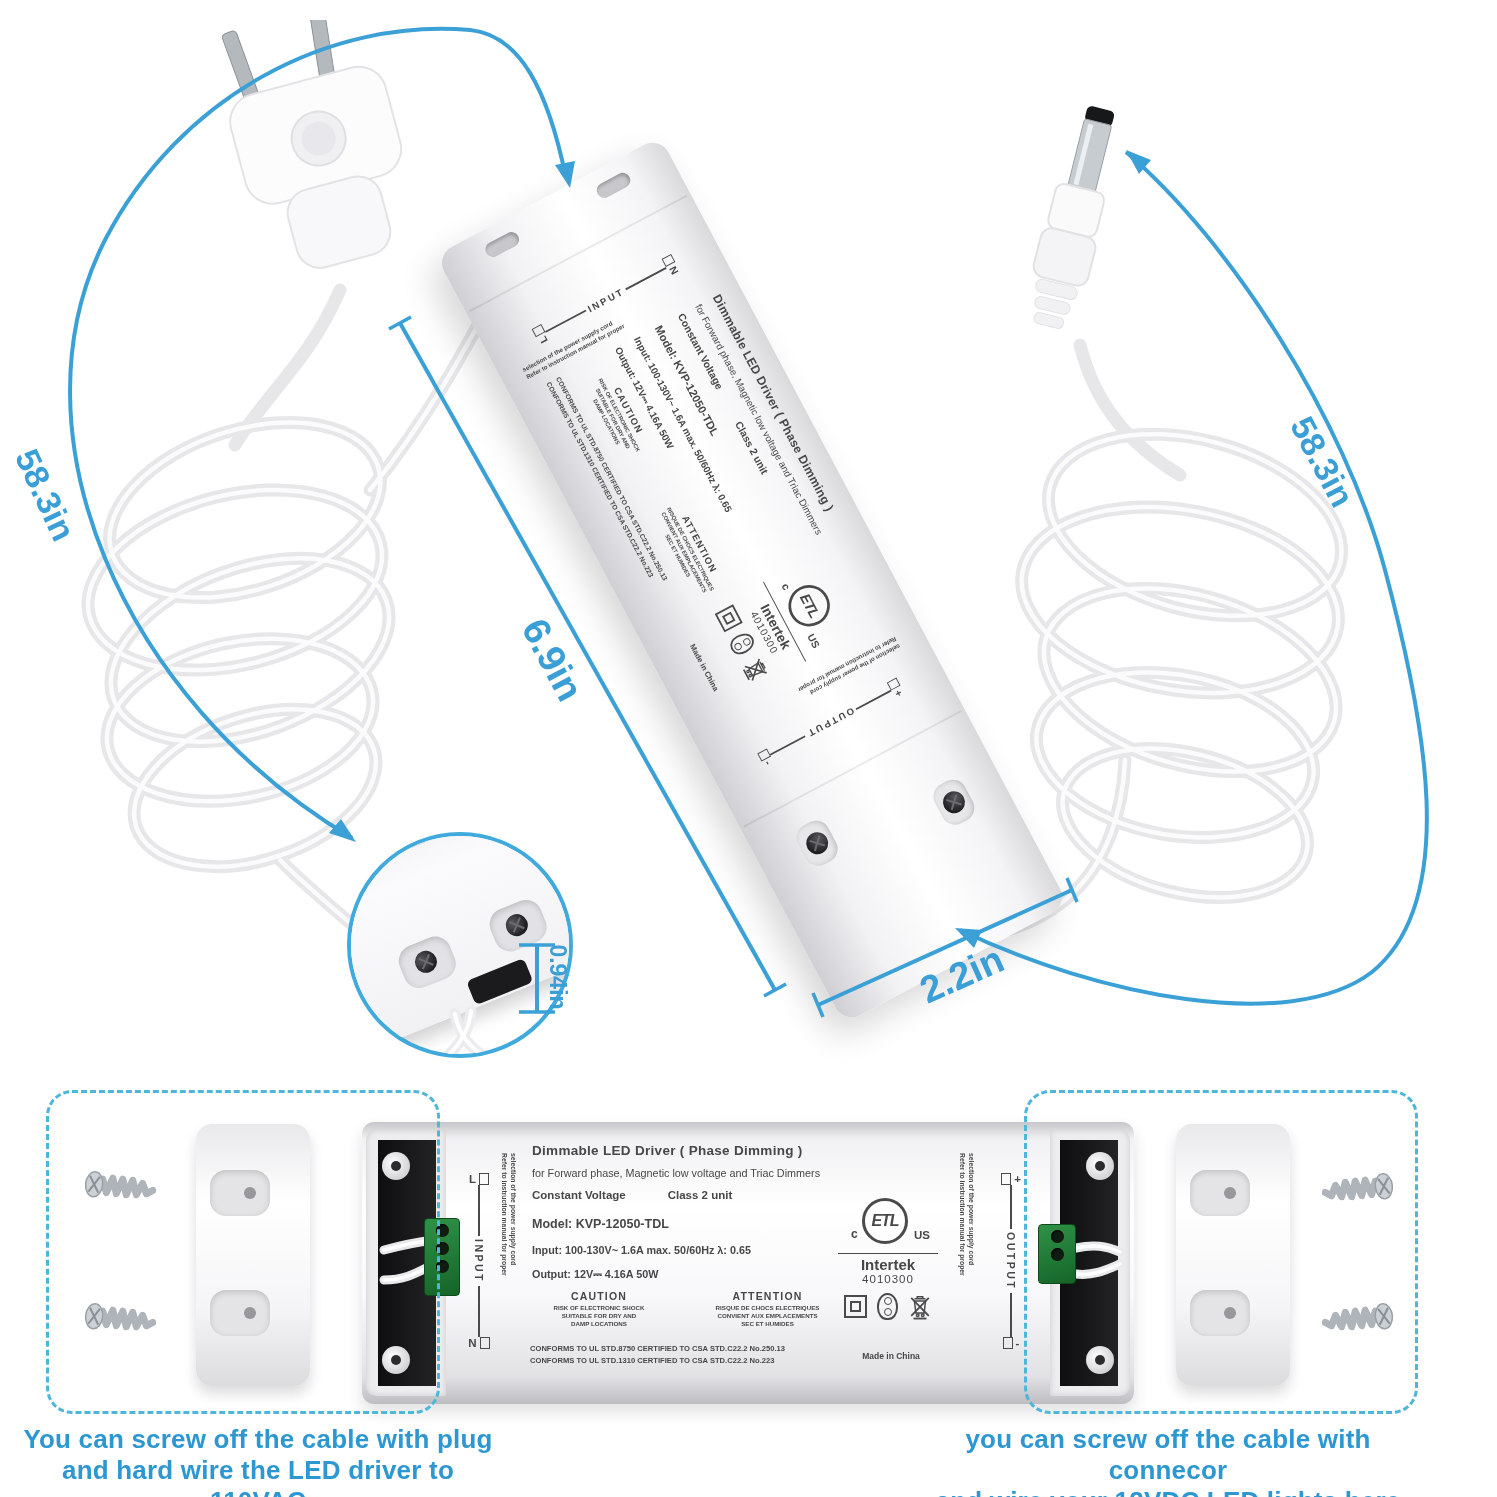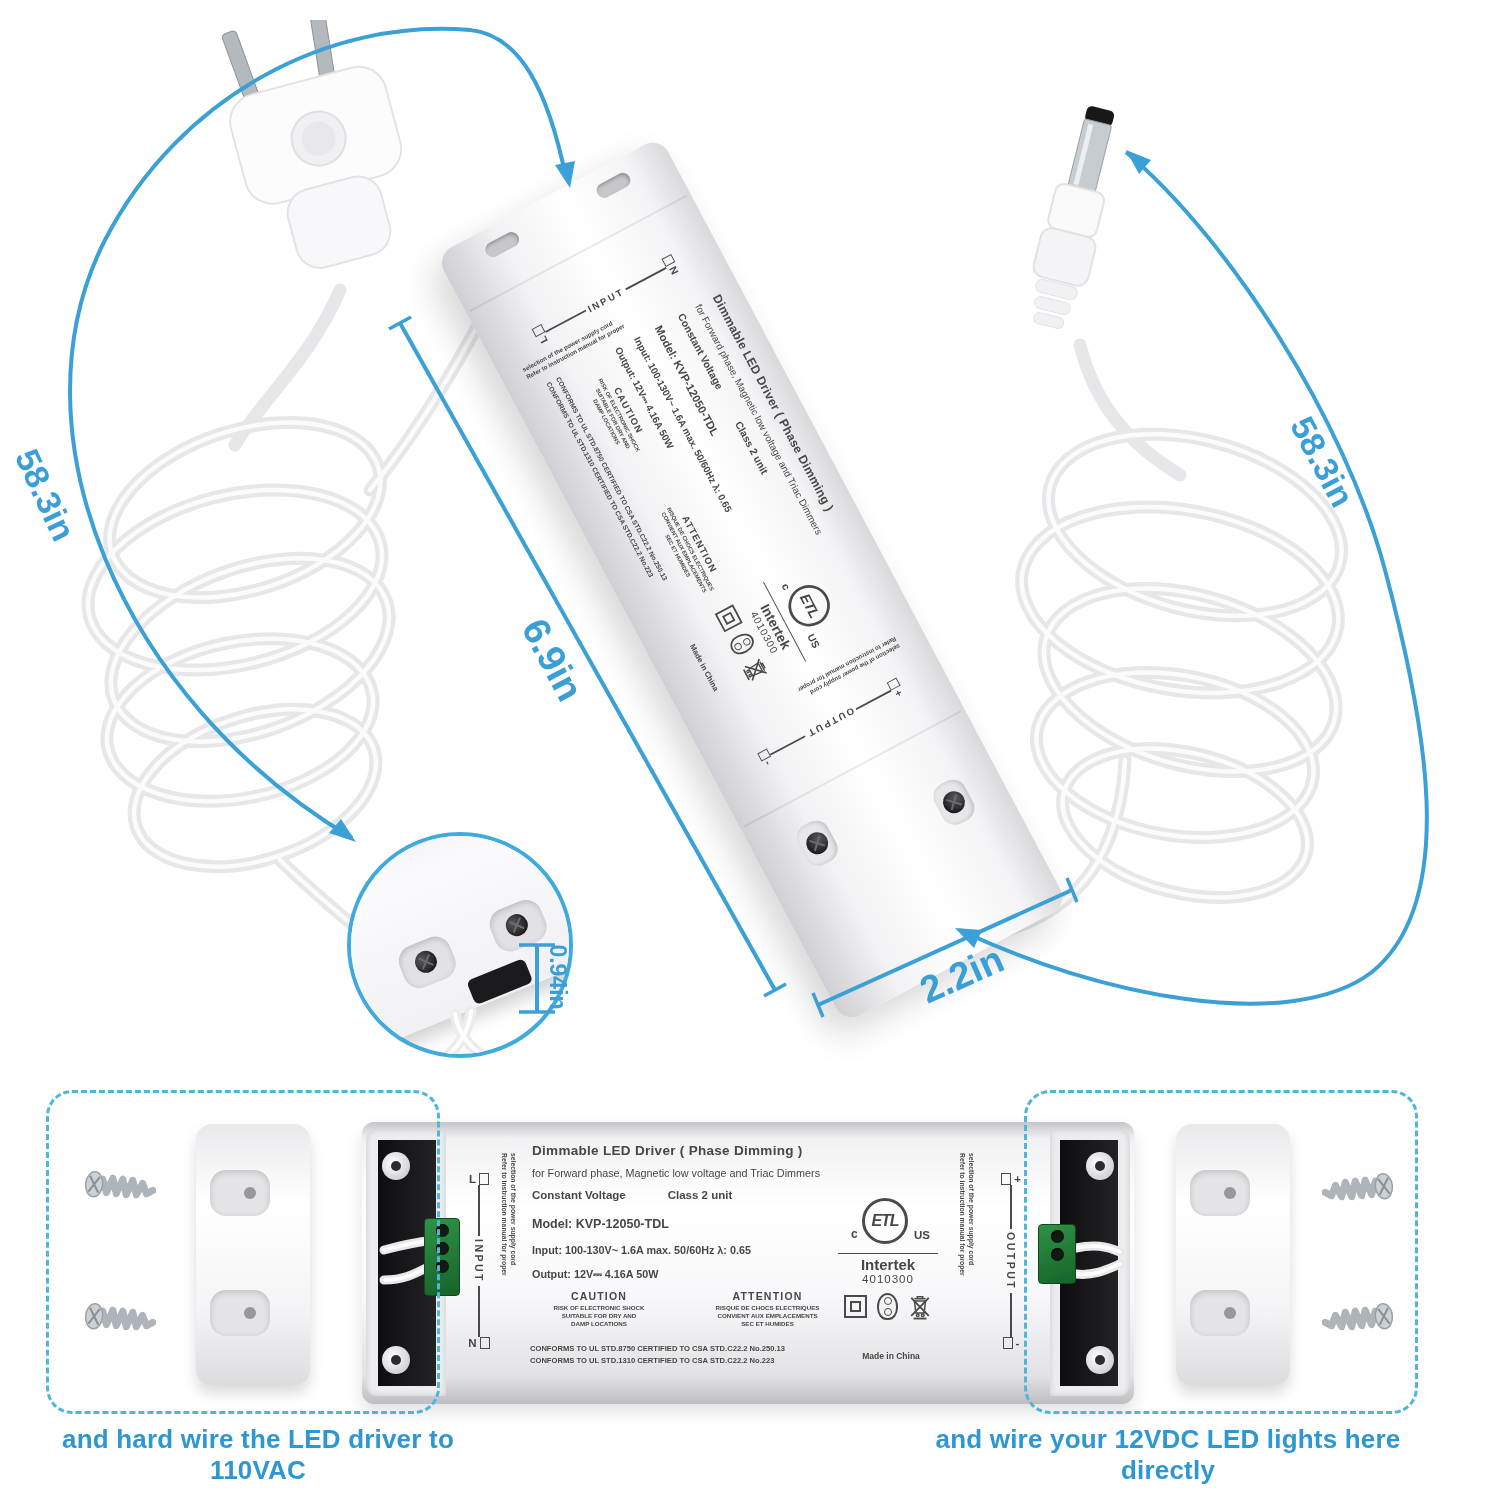--- a/index.html
+++ b/index.html
@@ -506,19 +506,21 @@
     </g>
   </svg>
 
   <div class="dim dim58l">58.3in</div>
   <div class="dim dim69">6.9in</div>
   <div class="dim dim58r">58.3in</div>
   <div class="dim dim22">2.2in</div>
   <div class="dim dim094">0.94in</div>
 
   <div class="caption cap-left">
+    <div>You can screw off the cable with plug</div>
     <div>and hard wire the LED driver to 110VAC</div>
   </div>
   <div class="caption cap-right">
+    <div>you can screw off the cable with connecor</div>
     <div>and wire your 12VDC LED lights here directly</div>
   </div>
 
 </div>
 
 </body></html>

